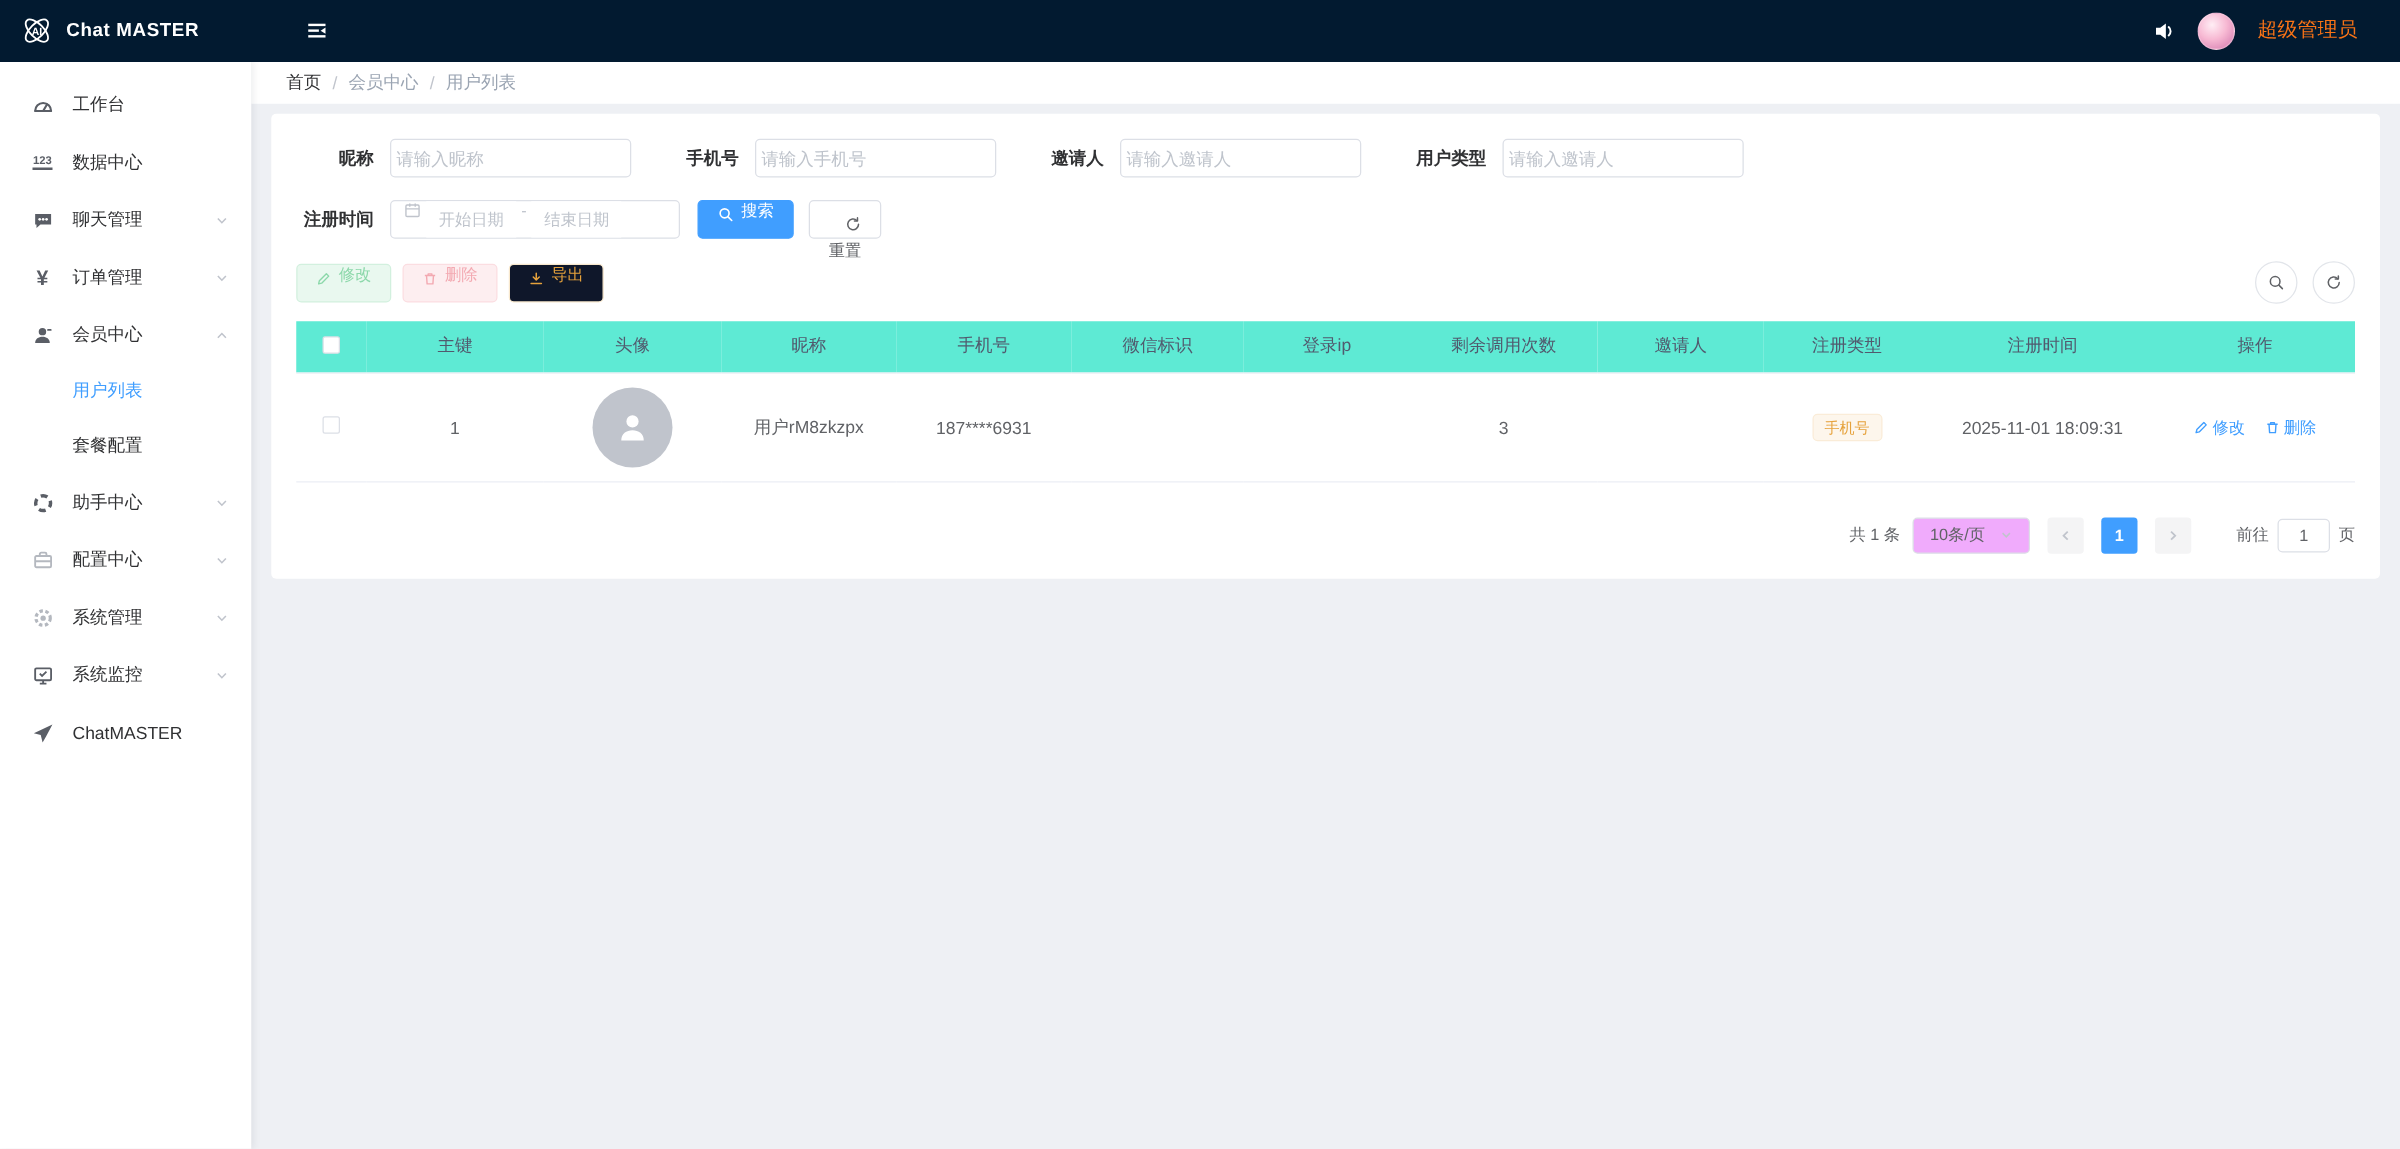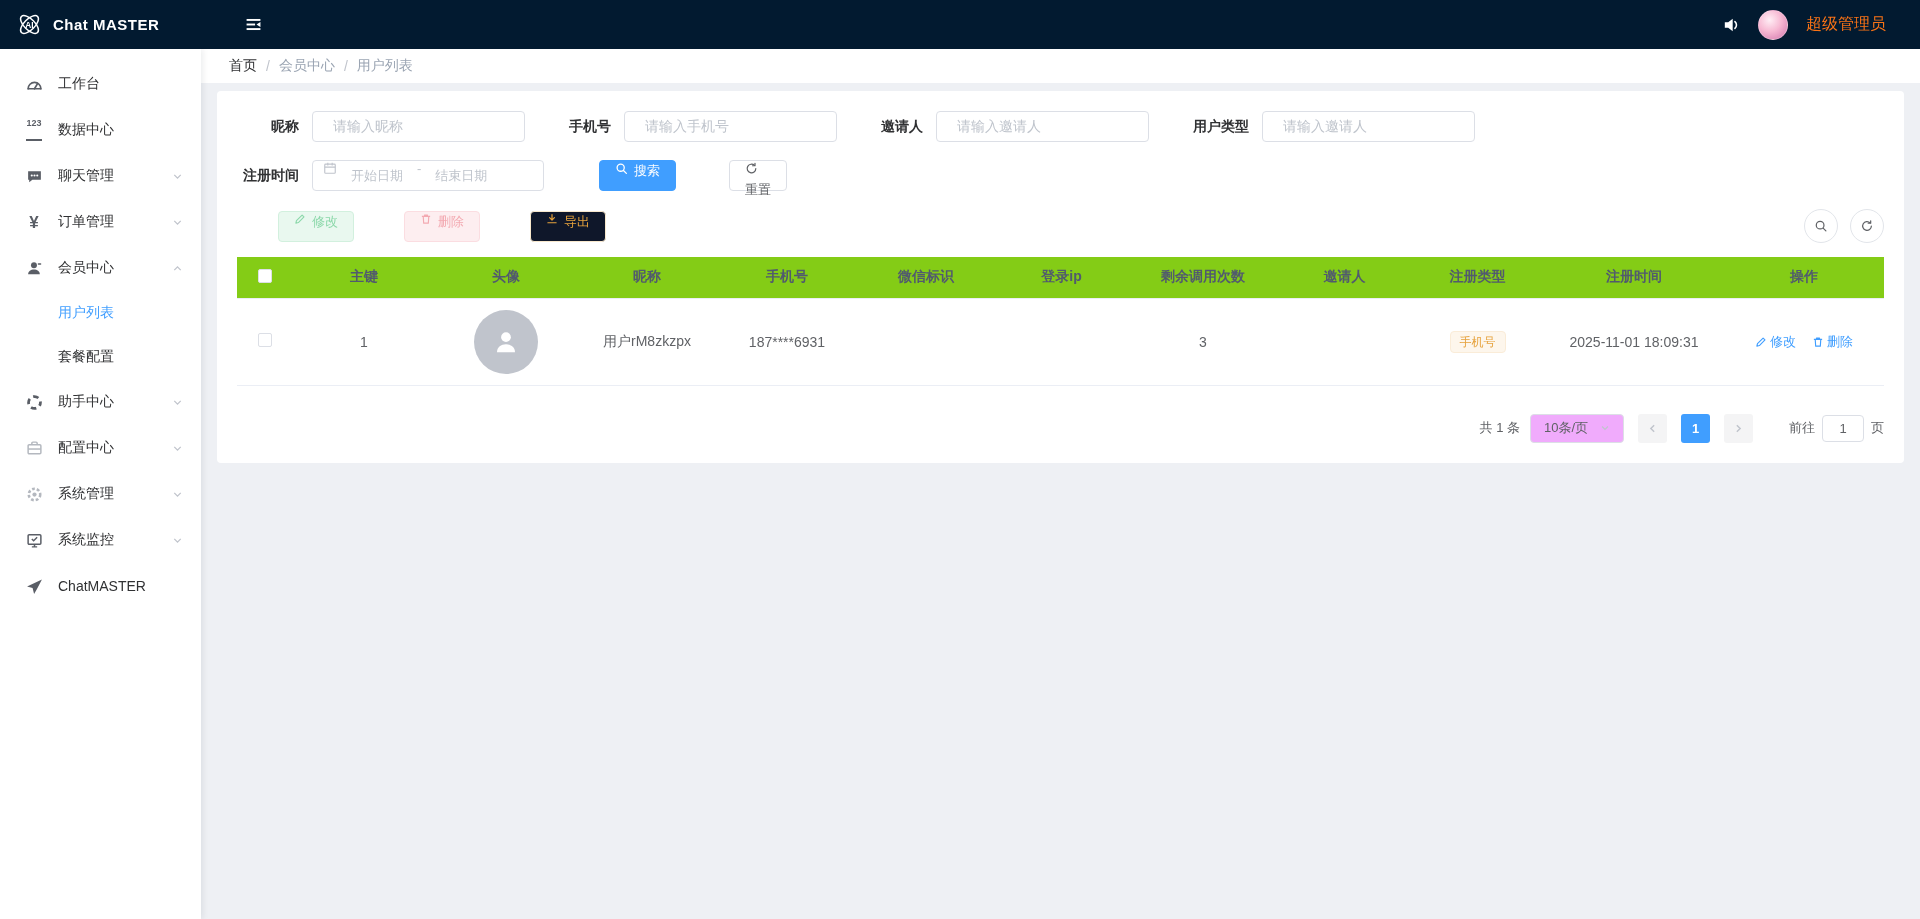--- a/index.html
+++ b/index.html
@@ -32,67 +32,67 @@
   .menu-item {
     height:46px; display:flex; align-items:center; padding:0 18px 0 24px;
     font-size:14px; color:#303133; cursor:pointer; white-space:nowrap;
   }
   .menu-item .mi-icon { width:20px; margin-right:14px; display:flex; justify-content:center; align-items:center; color:#5a5e66; flex:none; }
   .menu-item .mi-icon.light { color:#b4b8bf; }
   .menu-item .chev { margin-left:auto; color:#c0c4cc; display:flex; }
   .chev.up svg { transform:rotate(180deg); }
   .menu-sub { padding-left:58px; height:44px; }
   .menu-sub.active { color:#409eff; }
-  .icon-123 { font-size:9px; font-weight:bold; color:inherit; line-height:1; border-bottom:2px solid currentColor; padding-bottom:11px; letter-spacing:0; }
+  .icon-123 { font-size:9px; font-weight:bold; color:inherit; line-height:1; border-bottom:2px solid currentColor; padding-bottom:1px; letter-spacing:0; }
   .icon-yen { font-size:17px; font-weight:bold; line-height:1; }
   
   .main { margin-left:201px; padding-top:49px; }
   .crumb-bar { height:34px; background:#fff; display:flex; align-items:center; padding-left:28px; font-size:14px; gap:9px; }
   .crumb-home { color:#303133; cursor:pointer; }
   .crumb-sep { color:#c0c4cc; }
   .crumb-dim { color:#9aa4b2; }
   .card { margin:8px 16px 0 16px; background:#fff; border-radius:4px; padding:20px 20px 20px 20px; }
   
   .frow { display:flex; align-items:center; margin-bottom:18px; }
   .fgroup { display:flex; align-items:center; margin-right:44px; }
   .flabel { font-weight:bold; font-size:14px; color:#303133; margin-right:13px; white-space:nowrap; }
   .flabel.wfix { min-width:62px; text-align:right; }
   .finput {
-    width:213px; height:31px; border:1px solid #dcdfe6; border-radius:4px;
-    padding:0 20px; font-size:14px; color:#606266; outline:none;
-    font-family:Liberation Serif, serif;
+    width:193px; height:31px; border:1px solid #dcdfe6; border-radius:4px;
+    padding:0 4px; font-size:14px; color:#606266; outline:none;
+    font-family:Liberation Sans, sans-serif;
   }
   input::placeholder { color:#bfc4cc; }
   .daterange {
     width:232px; height:31px; border:1px solid #dcdfe6; border-radius:4px;
     display:flex; padding:0 10px; gap:4px; color:#c0c4cc;
   }
   .dr-input { border:none; outline:none; width:72px; text-align:center; font-size:13px; color:#606266; font-family:"Liberation Sans","DejaVu Sans",sans-serif; }
   .dr-sep { color:#bfc4cc; font-size:13px; }
   
   .btn {
-    height:31px; padding:1px 15px; border-radius:4px; font-size:13px;
-    display:inline-flex; align-items:flex-start; gap:6px; border:1px solid transparent;
-    cursor:pointer; background:#fff; font-family:inherit; white-space:nowrap;margin-left:41px;
+    height:31px; padding:12px 15px; border-radius:4px; font-size:13px;
+    display:inline-flex; align-items:flex-end; gap:6px; border:1px solid transparent;
+    cursor:pointer; background:#fff; font-family:inherit; white-space:nowrap;
   }
   .btn-primary { background:#409eff; border-color:#409eff; color:#fff; }
   .btn-default { border-color:#dcdfe6; color:#606266;flex-direction:column; }
   .btn-success-dis { background:#e9f8ef; border-color:#d2f0de; color:#8cd8aa; margin-right:9px; }
   .btn-danger-dis  { background:#fdeef0; border-color:#fbdde1; color:#f3a9b1; margin-right:9px; }
   .btn-warning     { background:#0f172a; border-color:#f8e8cd; color:#e6a23c; }
   .toolbar-row { display:flex; align-items:center; margin-bottom:14px; }
   .toolbar-right { margin-left:auto; display:flex; gap:12px; }
   .circle-btn {
     width:34px; height:34px; border-radius:50%; border:1px solid #e2e5ea;
     display:flex; align-items:center; justify-content:center; color:#606266; background:#fff; cursor:pointer;
   }
   
   table { width:100%; border-collapse:collapse; table-layout:fixed; }
   th {
-    background:#84cc16; height:41px; font-size:14px; color:#515a6e; font-weight:bold;
+    background:#5eead4; height:41px; font-size:14px; color:#515a6e; font-weight:normal;
     text-align:center; border-bottom:1px solid #ebeef5;
   }
   td { height:87px; text-align:center; font-size:14px; color:#606266; border-bottom:1px solid #ebeef5; }
   .checkbox {
     width:14px; height:14px; border:1px solid #dcdfe6; border-radius:2px;
     display:inline-block; background:#fff; cursor:pointer;
   }
   .avatar-cell { display:flex; justify-content:center; align-items:center; }
   .row-avatar {
     width:64px; height:64px; border-radius:50%; background:#c0c4cc;

